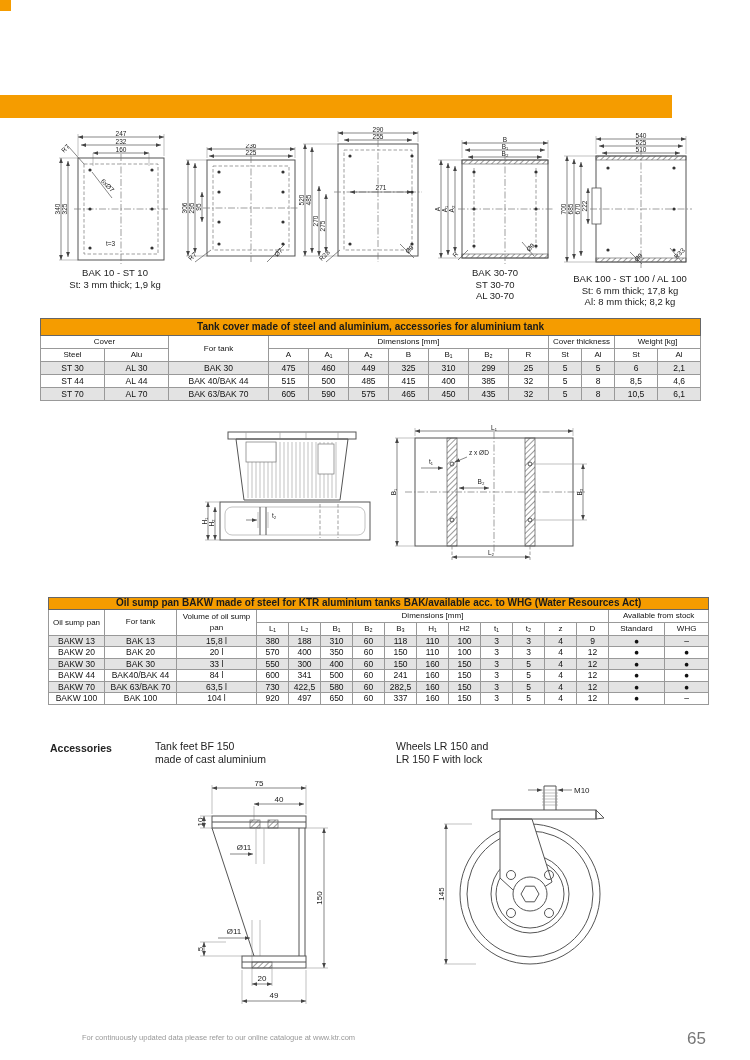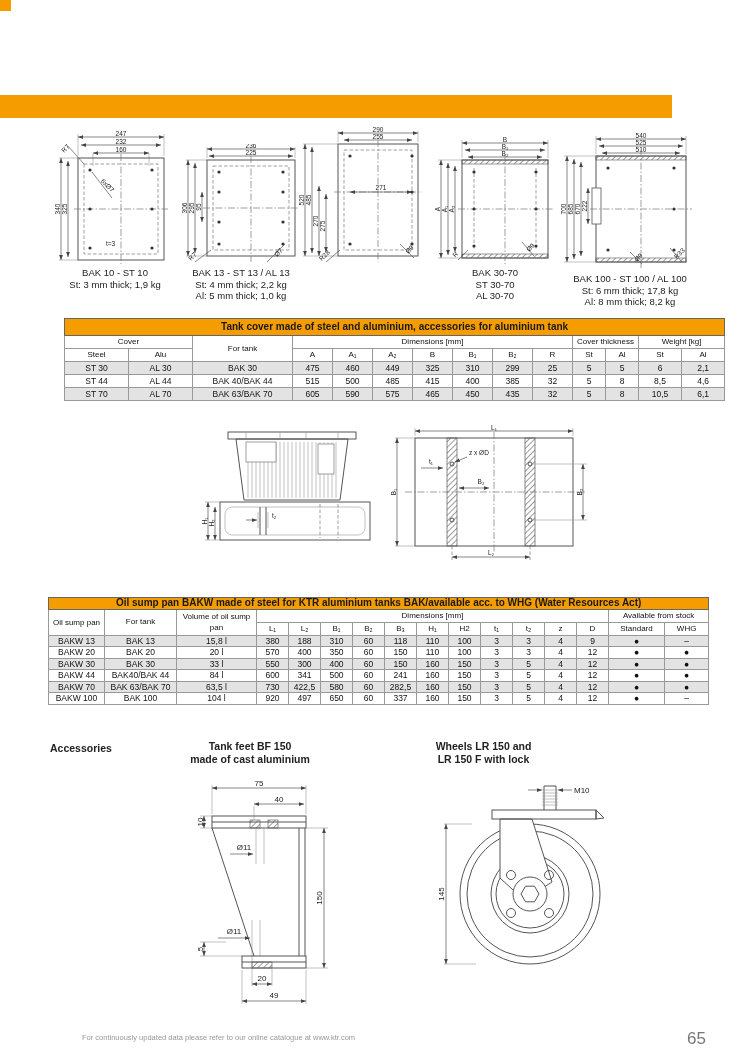--- a/index.html
+++ b/index.html
@@ -21,21 +21,21 @@
   .dot{fill:#333;stroke:none;}
   
   table.dtab{border-collapse:collapse;table-layout:fixed;border:1.5px solid #444;background:#fff;}
   table.dtab td,table.dtab th{border:1px solid #999;padding:0 2px;text-align:center;
      font-size:8.5px;font-weight:normal;height:12px;line-height:12px;white-space:nowrap;overflow:hidden;color:#111;}
   table.dtab .ttl{background:#F59C00;font-weight:bold;font-size:10px;height:16px;line-height:16px;border:1px solid #666;color:#1a1a1a;}
   table.dtab tr.shade td{background:#e3e3e3;}
   table.dtab th{font-size:8px;}
   #table2 td{height:10.5px;line-height:10.5px;}
   .acchead{font-size:10.5px;font-weight:bold;color:#222;}
-  .acccap{font-size:10.5px;font-weight:bold;text-align:center;line-height:13px;color:#222;}
+  .acccap{font-size:10.5px;font-weight:normal;text-align:left;line-height:13px;color:#222;}
   .footer{font-size:7.5px;color:#999;padding-left:32px;}
   .pagenum{font-size:17px;color:#777;}
 </style>
 </head>
 <body>
 
 <div id="page">
 
   <svg width="0" height="0" style="position:absolute">
     <defs>
@@ -117,25 +117,20 @@
         <circle class="dot" cx="102" cy="100" r="1.6"></circle>
       <circle class="dot" cx="38" cy="48" r="1.6"></circle>
         <circle class="dot" cx="38" cy="78" r="1.6"></circle>
       <circle class="dot" cx="102" cy="48" r="1.6"></circle>
         <circle class="dot" cx="102" cy="78" r="1.6"></circle>
       <line class="dm" x1="30" y1="106" x2="14" y2="118"></line>
       <text class="dt" x="13" y="114" text-anchor="middle" transform="rotate(-45 13 114)">R7</text>
       <line class="dm" x1="86" y1="118" x2="104" y2="100"></line>
       <text class="dt" x="99" y="110" text-anchor="middle" transform="rotate(-45 99 110)">Ø7</text>
     </svg>
-    <div class="figcap">
-      <div>BAK 13 - ST 13 / AL 13</div>
-      <div>St: 4 mm thick; 2,2 kg</div>
-      <div>Al: 5 mm thick; 1,0 kg</div>
-    </div>
   </div>
 
   <div class="figwrap" style="left:294px;top:126px;width:140px">
     <svg width="132" height="138" viewBox="0 0 132 138">
       <line class="tn" x1="40" y1="16" x2="40" y2="5"></line>
         <line class="tn" x1="120" y1="16" x2="120" y2="5"></line>
       <line class="dm" x1="40" y1="7" x2="120" y2="7" marker-start="url(#ar)" marker-end="url(#ar)"></line>
       <text class="dt" x="80" y="5.5" text-anchor="middle">290</text>
       <line class="dm" x1="46" y1="14" x2="114" y2="14" marker-start="url(#ar)" marker-end="url(#ar)"></line>
       <text class="dt" x="80" y="12.5" text-anchor="middle">255</text>
@@ -246,21 +241,21 @@
       <line class="dm" x1="110" y1="116" x2="122" y2="130"></line>
       <text class="dt" x="121" y="123" text-anchor="middle" transform="rotate(-45 121 123)">R33</text>
     </svg>
     <div class="figcap">
       <div>BAK 100 - ST 100 / AL 100</div>
       <div>St: 6 mm thick; 17,8 kg</div>
       <div>Al: 8 mm thick; 8,2 kg</div>
     </div>
   </div>
 
-  <div class="abs" style="left:64px;top:318px">
+  <div class="abs" style="left:40px;top:318px">
     <table class="dtab" style="width:660px" id="table1">
       <colgroup>
         <col style="width:64px">
           <col style="width:64px">
           <col style="width:100px">
         <col style="width:40px">
           <col style="width:40px">
           <col style="width:40px">
           <col style="width:40px">
         <col style="width:40px">

